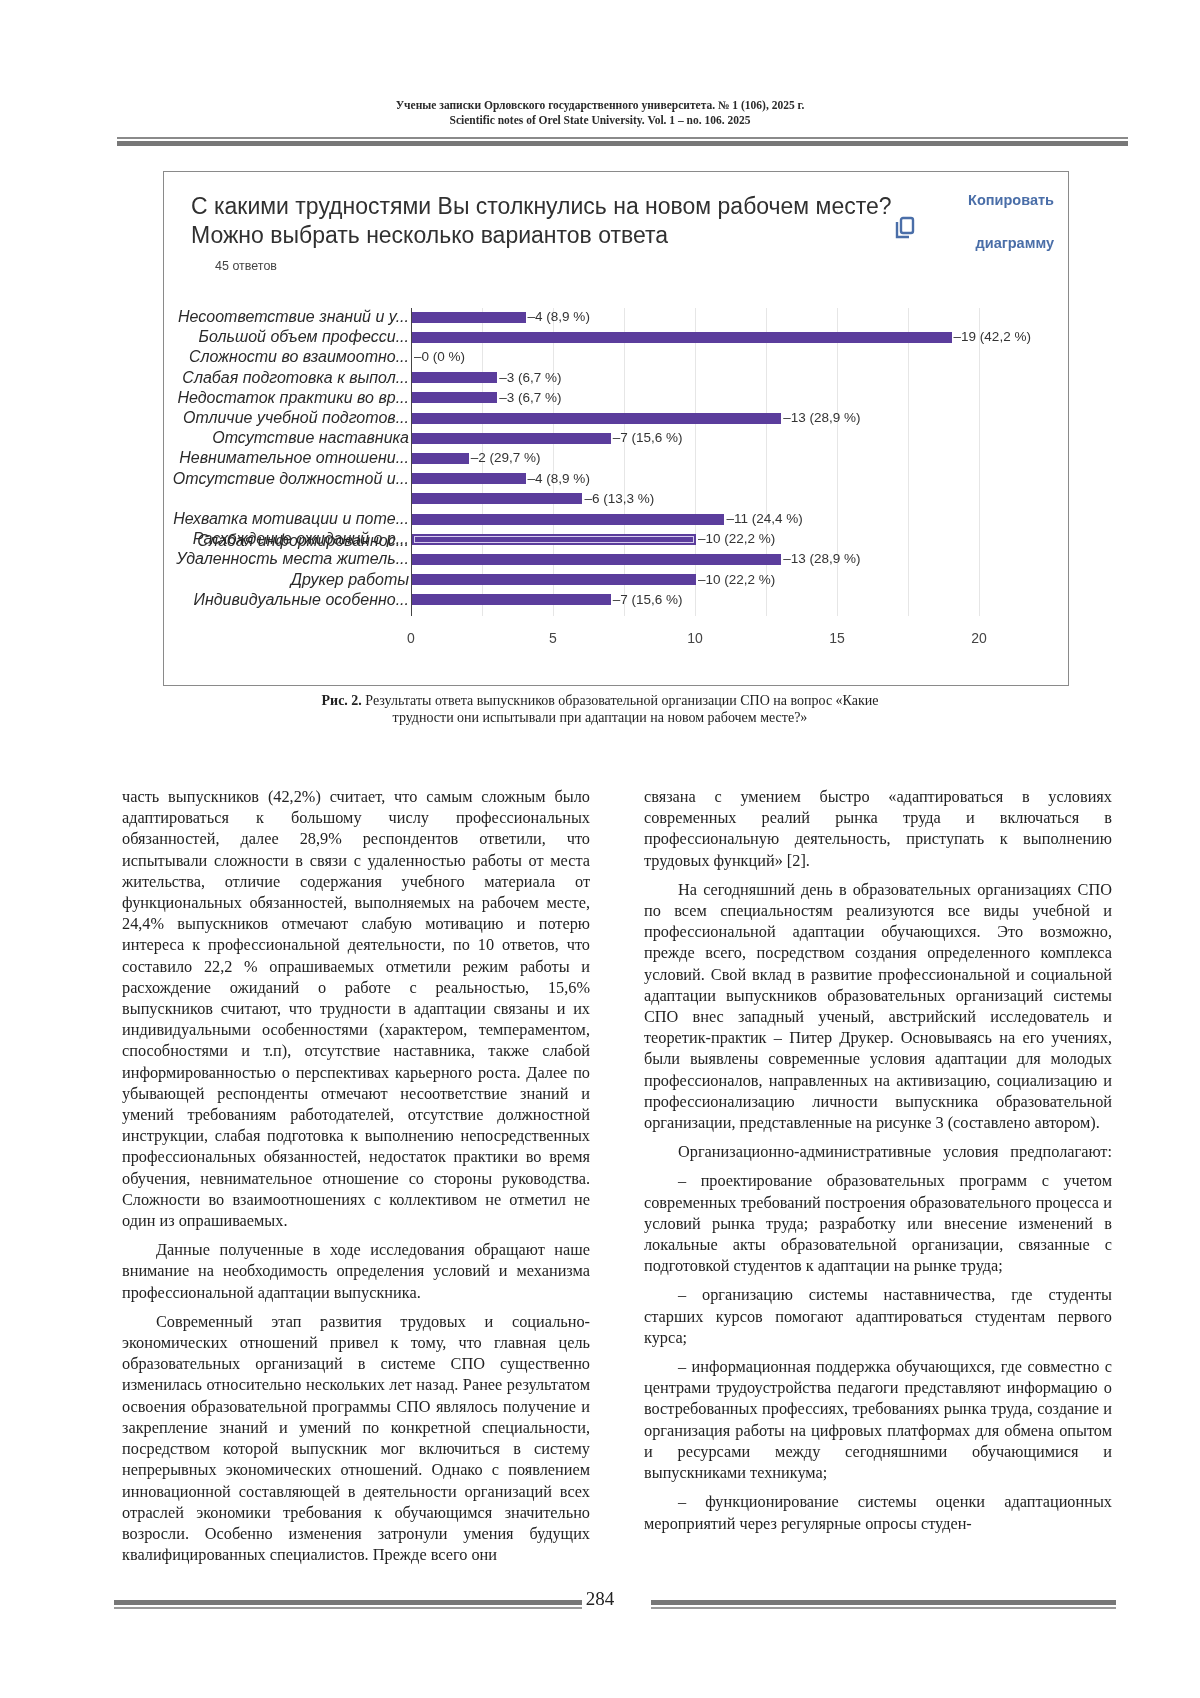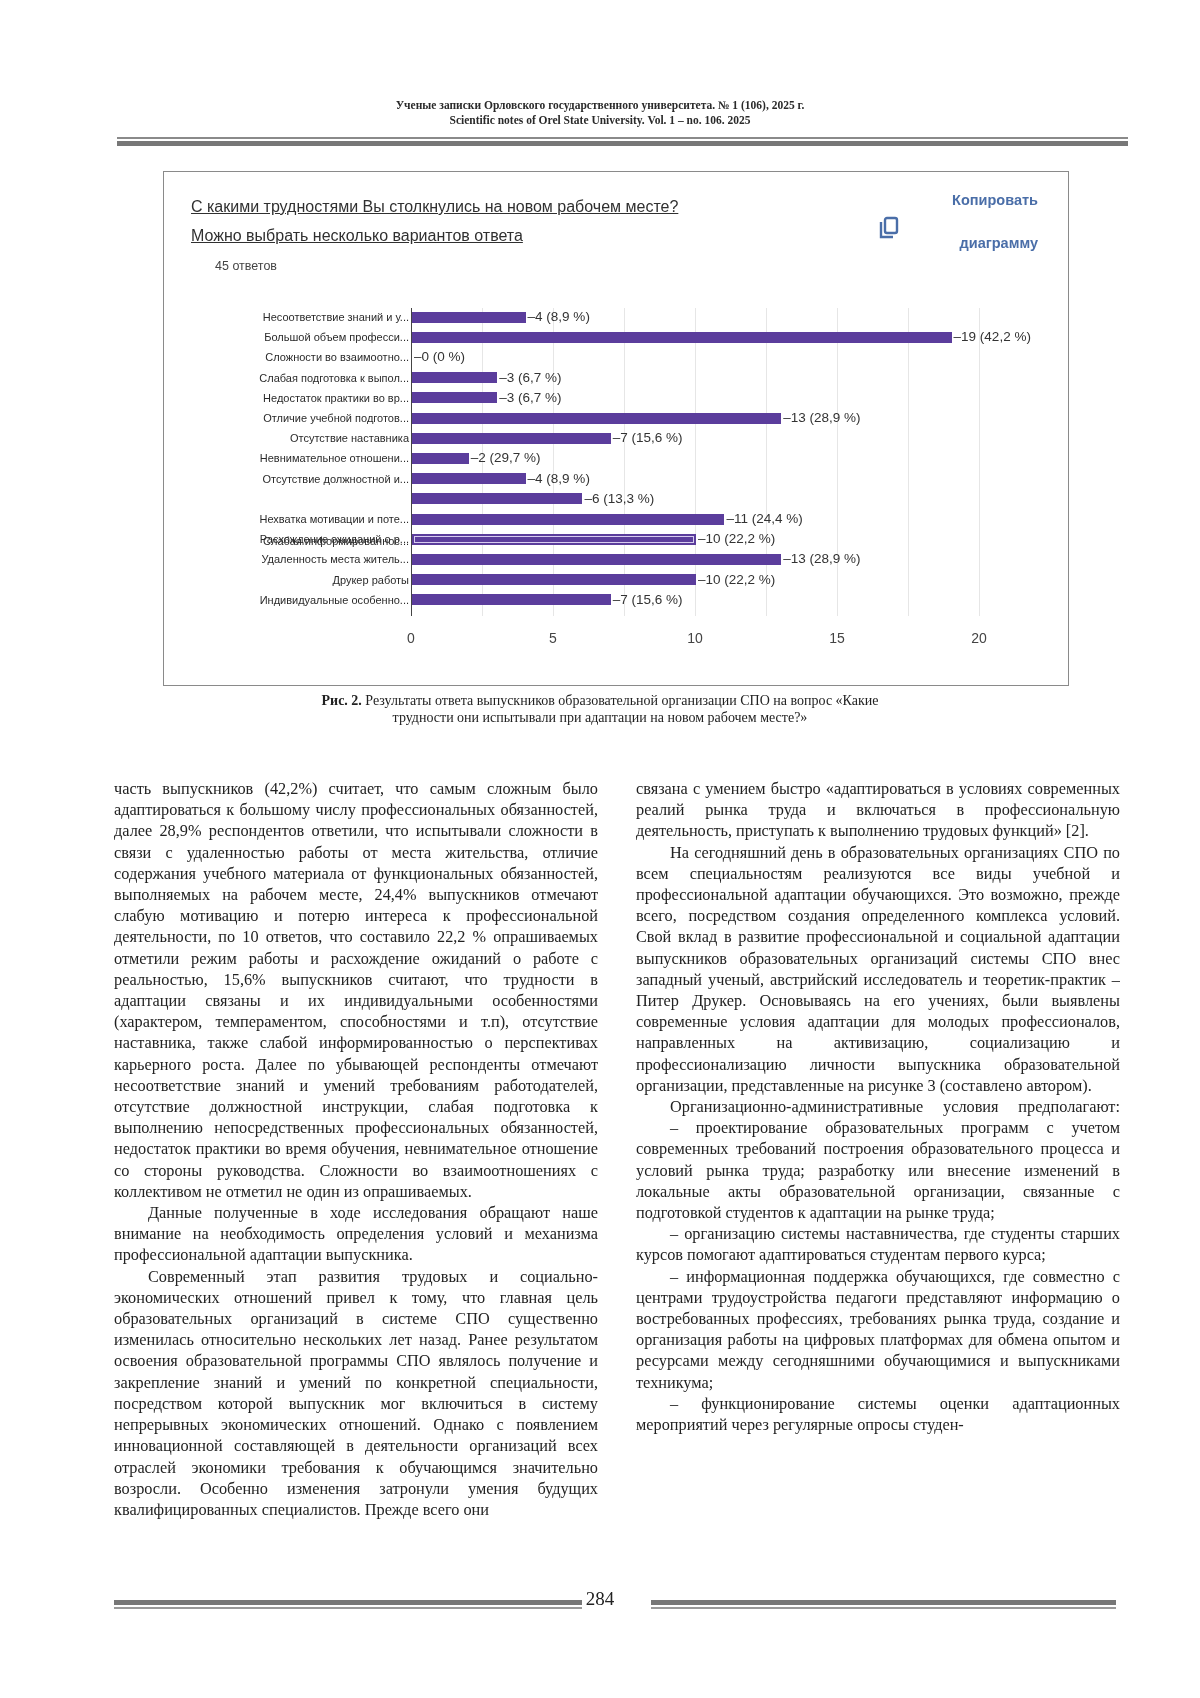--- a/index.html
+++ b/index.html
@@ -7,47 +7,47 @@
          font-family: "Liberation Serif", serif; color: #222; }
 
   .running-head { position: absolute; left: 0; width: 1200px; top: 98px; text-align: center;
                   font-family: Liberation Serif, serif; font-weight: bold; font-size: 11.5px; line-height: 15px; color: #2a2a2a; }
   .rule-thick { position: absolute; background: #777; }
   .rule-thin { position: absolute; background: #999; }
 
   .chart-frame { position: absolute; left: 163px; top: 171px; width: 904px; height: 513px;
                  border: 1px solid #8a8a8a; background: #fff; }
   .chart-title { position: absolute; left: 27px; top: 20px; font-family: "Liberation Sans", sans-serif;
-                 font-size: 16px; color: #303030; line-height: 29px; text-decoration: underline; }
+                 font-size: 23px; color: #303030; line-height: 29px; }
   .chart-count { position: absolute; left: 27px; top: 87px; font-family: "Liberation Sans", sans-serif;
                  font-size: 12.5px; color: #444; margin-left: 24px; }
-  .copy-btn { position: absolute; right: 30px; top: 16px; width: 160px; height: 70px; cursor: pointer; }
+  .copy-btn { position: absolute; right: 14px; top: 16px; width: 160px; height: 70px; cursor: pointer; }
   .copy-icon { position: absolute; left: 0; top: 28px; width: 22px; height: 24px; }
   .copy-label-1, .copy-label-2 { position: absolute; right: 0; font-family: "Liberation Sans", sans-serif;
                  font-size: 14.5px; font-weight: bold; color: #4a6ea8; }
   .copy-label-1 { top: 4px; } .copy-label-2 { top: 47px; }
 
   .plot { position: absolute; left: 0; top: 0; width: 904px; height: 513px; }
-  .cat-label { position: absolute; right: 0; font-family: "Liberation Sans", sans-serif; font-size: 11px;
-               color: #2a2a2a; white-space: nowrap; text-align: right; line-height: 16px; }
+  .cat-label { position: absolute; right: 0; font-family: "Liberation Sans", sans-serif; font-size: 16px;
+               color: #2a2a2a; white-space: nowrap; text-align: right; line-height: 16px; font-style: italic; }
   .bar { position: absolute; height: 11px; background: #5b3d9c; }
   .bar.outlined { background: #5b3d9c; box-shadow: inset 0 0 0 2px #5b3d9c, inset 0 0 0 3px #d8cdef; }
   .bar-val { position: absolute; font-family: "Liberation Sans", sans-serif; font-size: 13.5px; color: #333;
              white-space: nowrap; line-height: 16px; }
   .gridline { position: absolute; width: 1px; background: #e6e6e6; }
   .axis-line { position: absolute; width: 1px; background: #444; }
   .tick-label { position: absolute; font-family: "Liberation Sans", sans-serif; font-size: 14px; color: #444;
                 transform: translateX(-50%); }
 
   .caption { position: absolute; left: 0; width: 1200px; top: 692px; text-align: center; font-size: 14px; line-height: 17px; }
   .caption b { font-weight: bold; }
 
   .col { position: absolute; top: 778px; width: 484px; font-size: 16.3px; line-height: 21.2px;
          text-align: justify; color: #222; }
-  .col p { margin: 0; }
+  .col p { margin: 8px; }
   .col p.indent { text-indent: 34px; }
   .col-left { left: 114px; }
   .col-right { left: 636px; }
 
   .page-num { position: absolute; top: 1588px; left: 0; width: 1200px; text-align: center; font-size: 19px; }
 </style>
 </head>
 <body>
 
 <div class="running-head">

